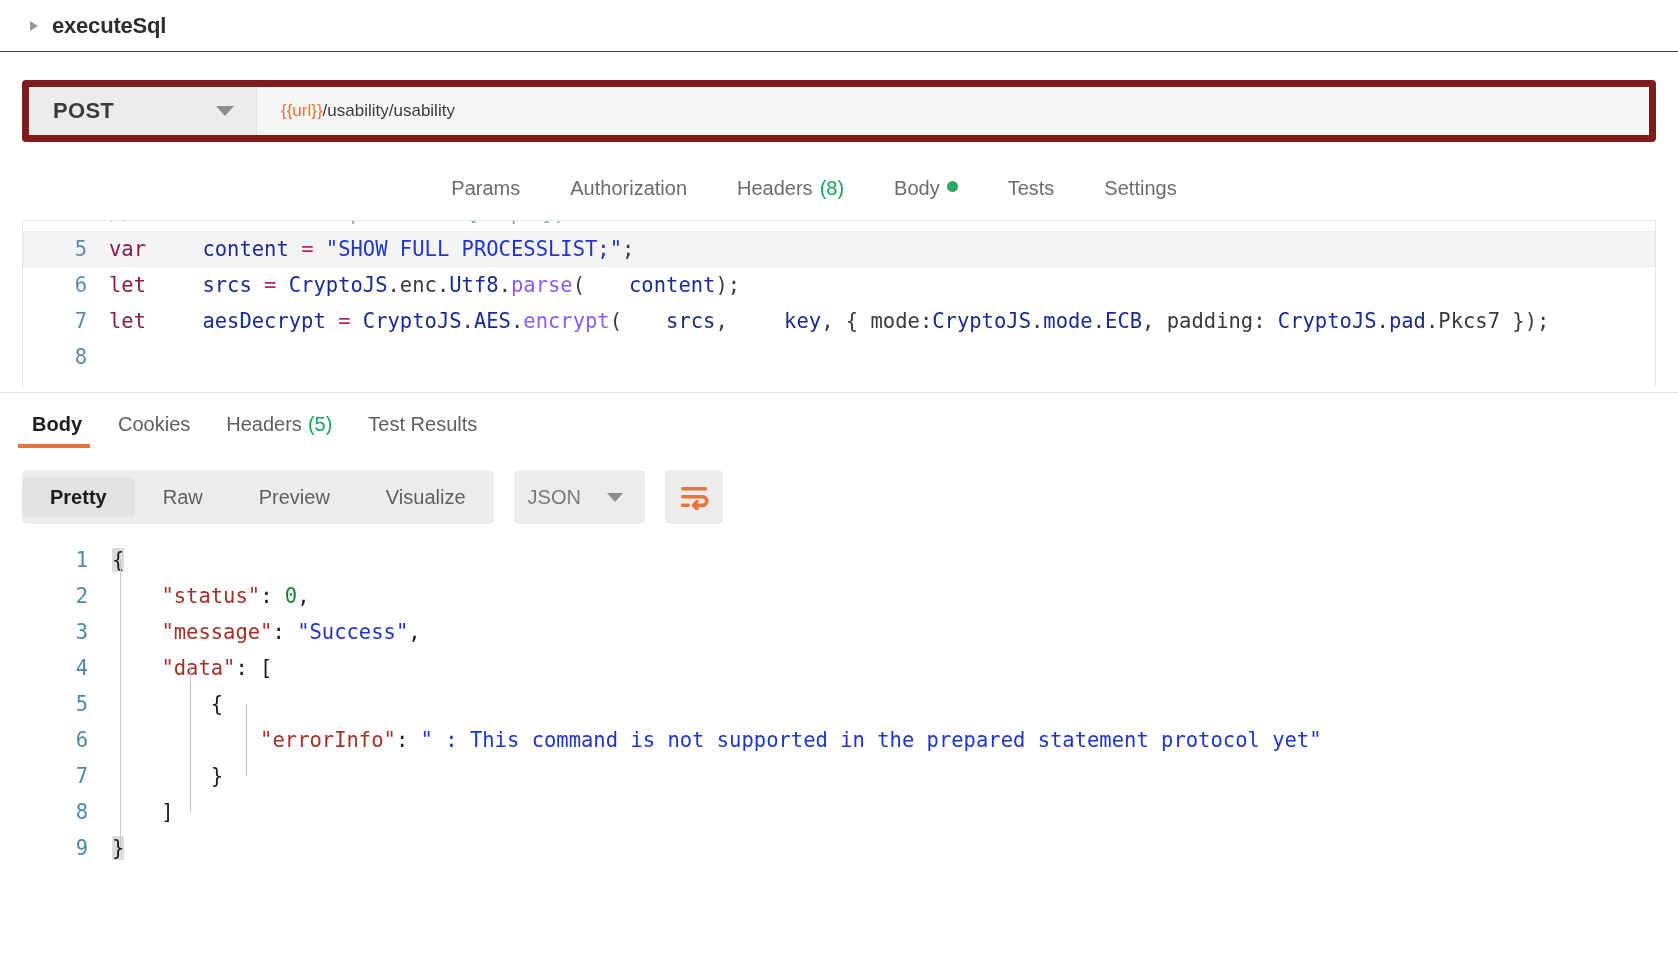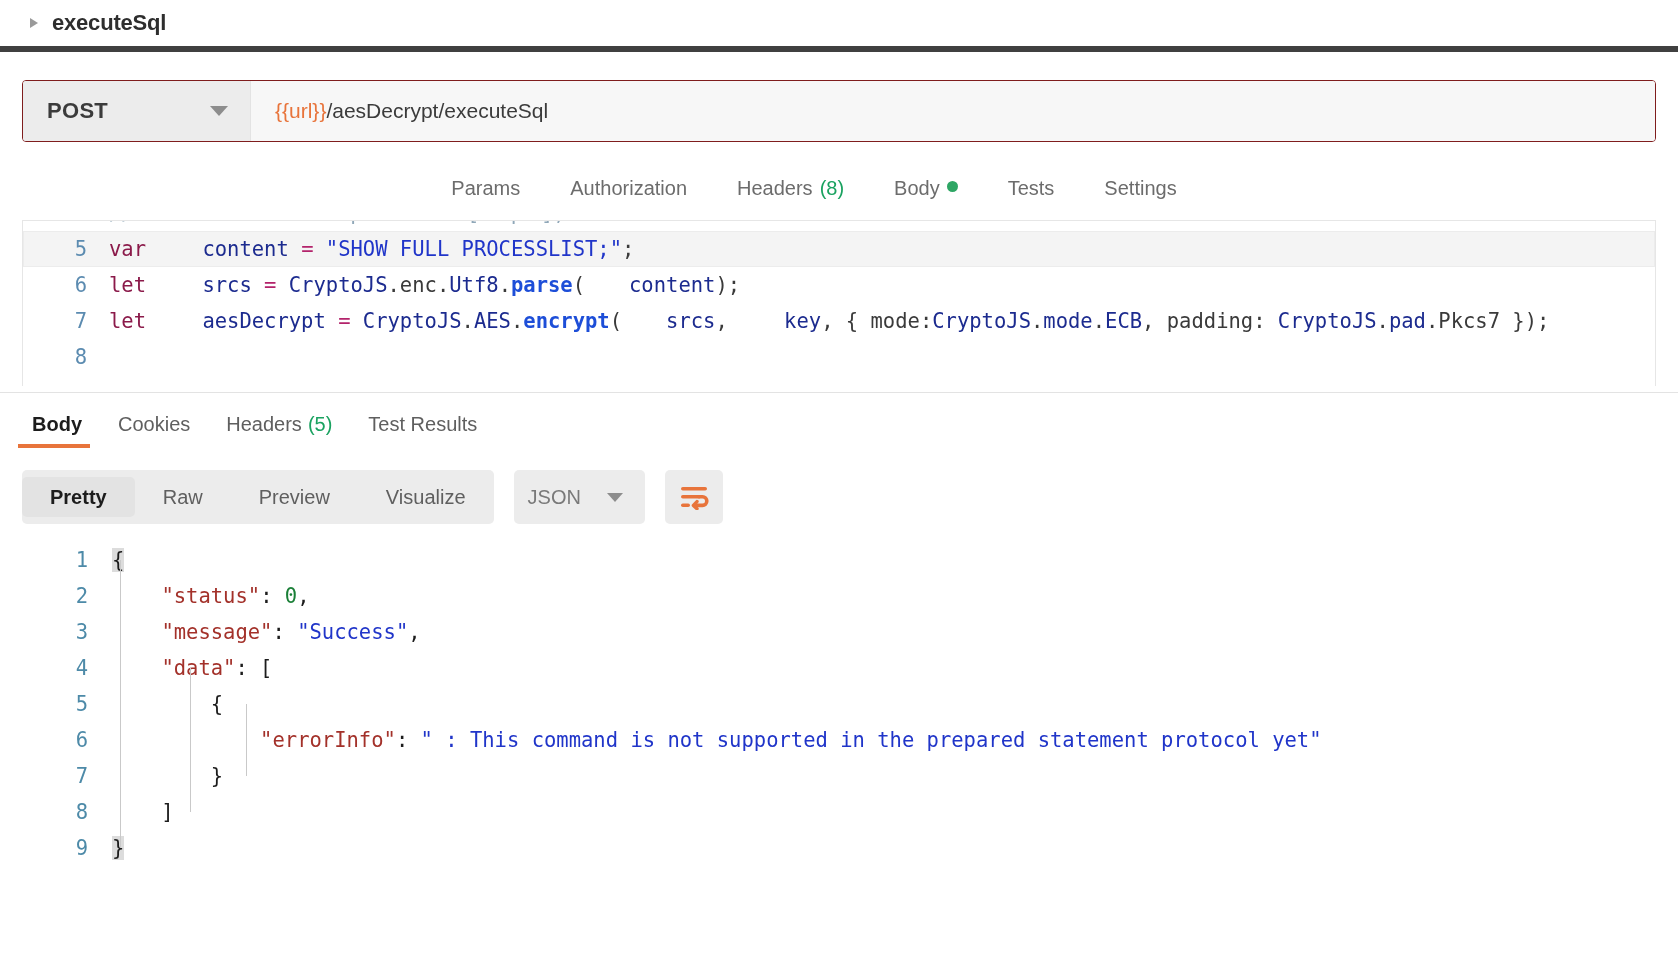--- a/index.html
+++ b/index.html
@@ -11,21 +11,21 @@
     font-family: "Liberation Sans", sans-serif;
     overflow: hidden;
   }
 
   
   .req-title-bar {
     height: 52px;
     display: flex;
     align-items: center;
     padding-left: 30px;
-    border-bottom: 6px solid #404040;
+    border-bottom: 1px solid #404040;
     background: #ffffff;
   }
   .disclosure-tri {
     width: 0; height: 0;
     border-left: 8px solid #9a9a9a;
     border-top: 5.5px solid transparent;
     border-bottom: 5.5px solid transparent;
     margin-right: 14px;
     flex: 0 0 auto;
   }
@@ -34,21 +34,21 @@
     font-weight: bold;
     color: #2e2e2e;
     letter-spacing: -0.2px;
   }
 
   
   .url-row {
     margin: 28px 22px 0 22px;
     height: 62px;
     display: flex;
-    border: 1px solid #7f1d1d;
+    border: 7px solid #7f1d1d;
     border-radius: 4px;
     background: #ffffff;
     overflow: hidden;
   }
   .method-box {
     width: 228px;
     flex: 0 0 228px;
     background: #ececec;
     display: flex;
     align-items: center;
@@ -68,21 +68,21 @@
     border-left: 9px solid transparent;
     border-right: 9px solid transparent;
     border-top: 10px solid #8d8d8d;
   }
   .url-box {
     flex: 1 1 auto;
     background: #f7f7f7;
     display: flex;
     align-items: center;
     padding: 0 24px;
-    font-size: 21px;
+    font-size: 17px;
     color: #3b3b3b;
     overflow: hidden;
     white-space: nowrap;
   }
   .url-var { color: #e8743b; }
 
   
   .req-tabs {
     display: flex;
     align-items: flex-end;
@@ -151,21 +151,21 @@
     user-select: none;
   }
   .code-line.hl { background: #f4f4f4; box-shadow: inset 0 0 0 1px #ececec; }
   .c-comment { color: #8fa7b8; }
   .c-kw  { color: #8b1a4a; }
   .c-var { color: #1c2b8f; margin-left: 44px; }
   .c-op  { color: #b3236b; }
   .c-str { color: #2035c9; }
   .c-plain { color: #2e2e2e; }
   .c-prop { color: #1c2b8f; }
-  .c-fn  { color: #1d4ed8; font-weight: bold; }
+  .c-fn  { color: #8b5cf6; font-weight: normal; }
   .c-punct { color: #3a3a3a; }
 
   
   .resp-tabs {
     display: flex;
     align-items: flex-end;
     padding: 0 14px;
     height: 56px;
     border-top: 1px solid #e3e3e3;
     margin-top: 6px;
@@ -283,21 +283,21 @@
   <div class="req-title">executeSql</div>
 </div>
 
 <div class="url-row">
   <div class="method-box">
     <span class="method-label">POST</span>
     <span class="caret-down"></span>
   </div>
   <div class="url-box">
     <span class="url-var">{{url}}</span>
-      <span>/aesDecrypt/executeSql</span>
+      <span>/usability/usability</span>
   </div>
 </div>
 
 <div class="req-tabs" id="req-tabs">
     <div class="req-tab">
       <span>Params</span>
     </div>
     <div class="req-tab">
       <span>Authorization</span>
     </div>

